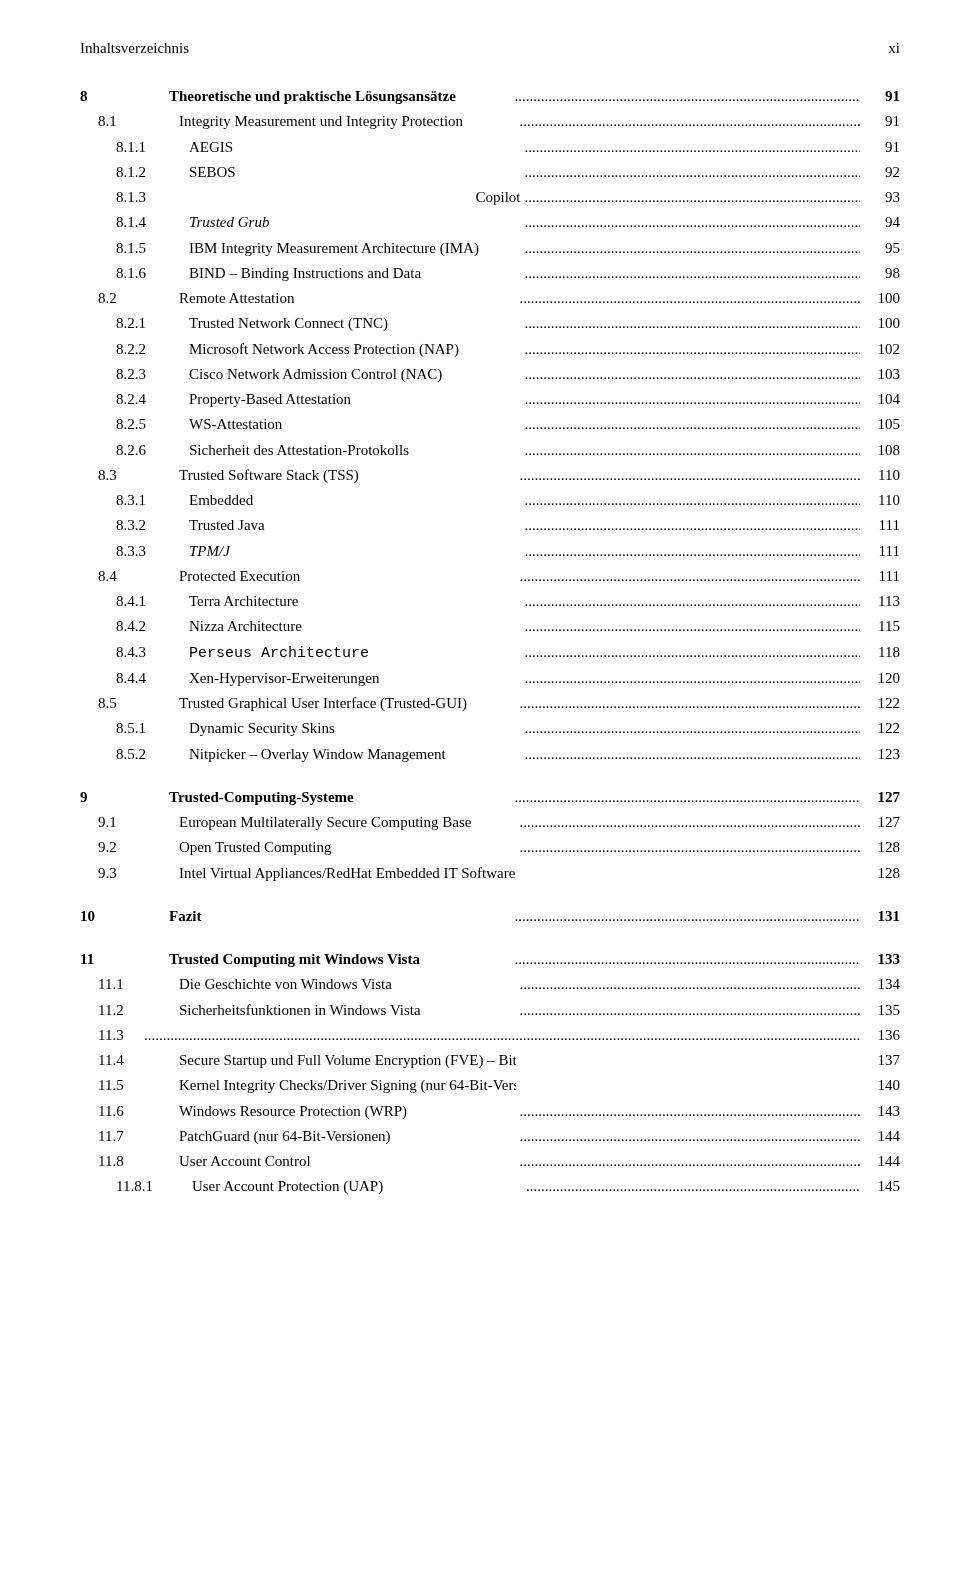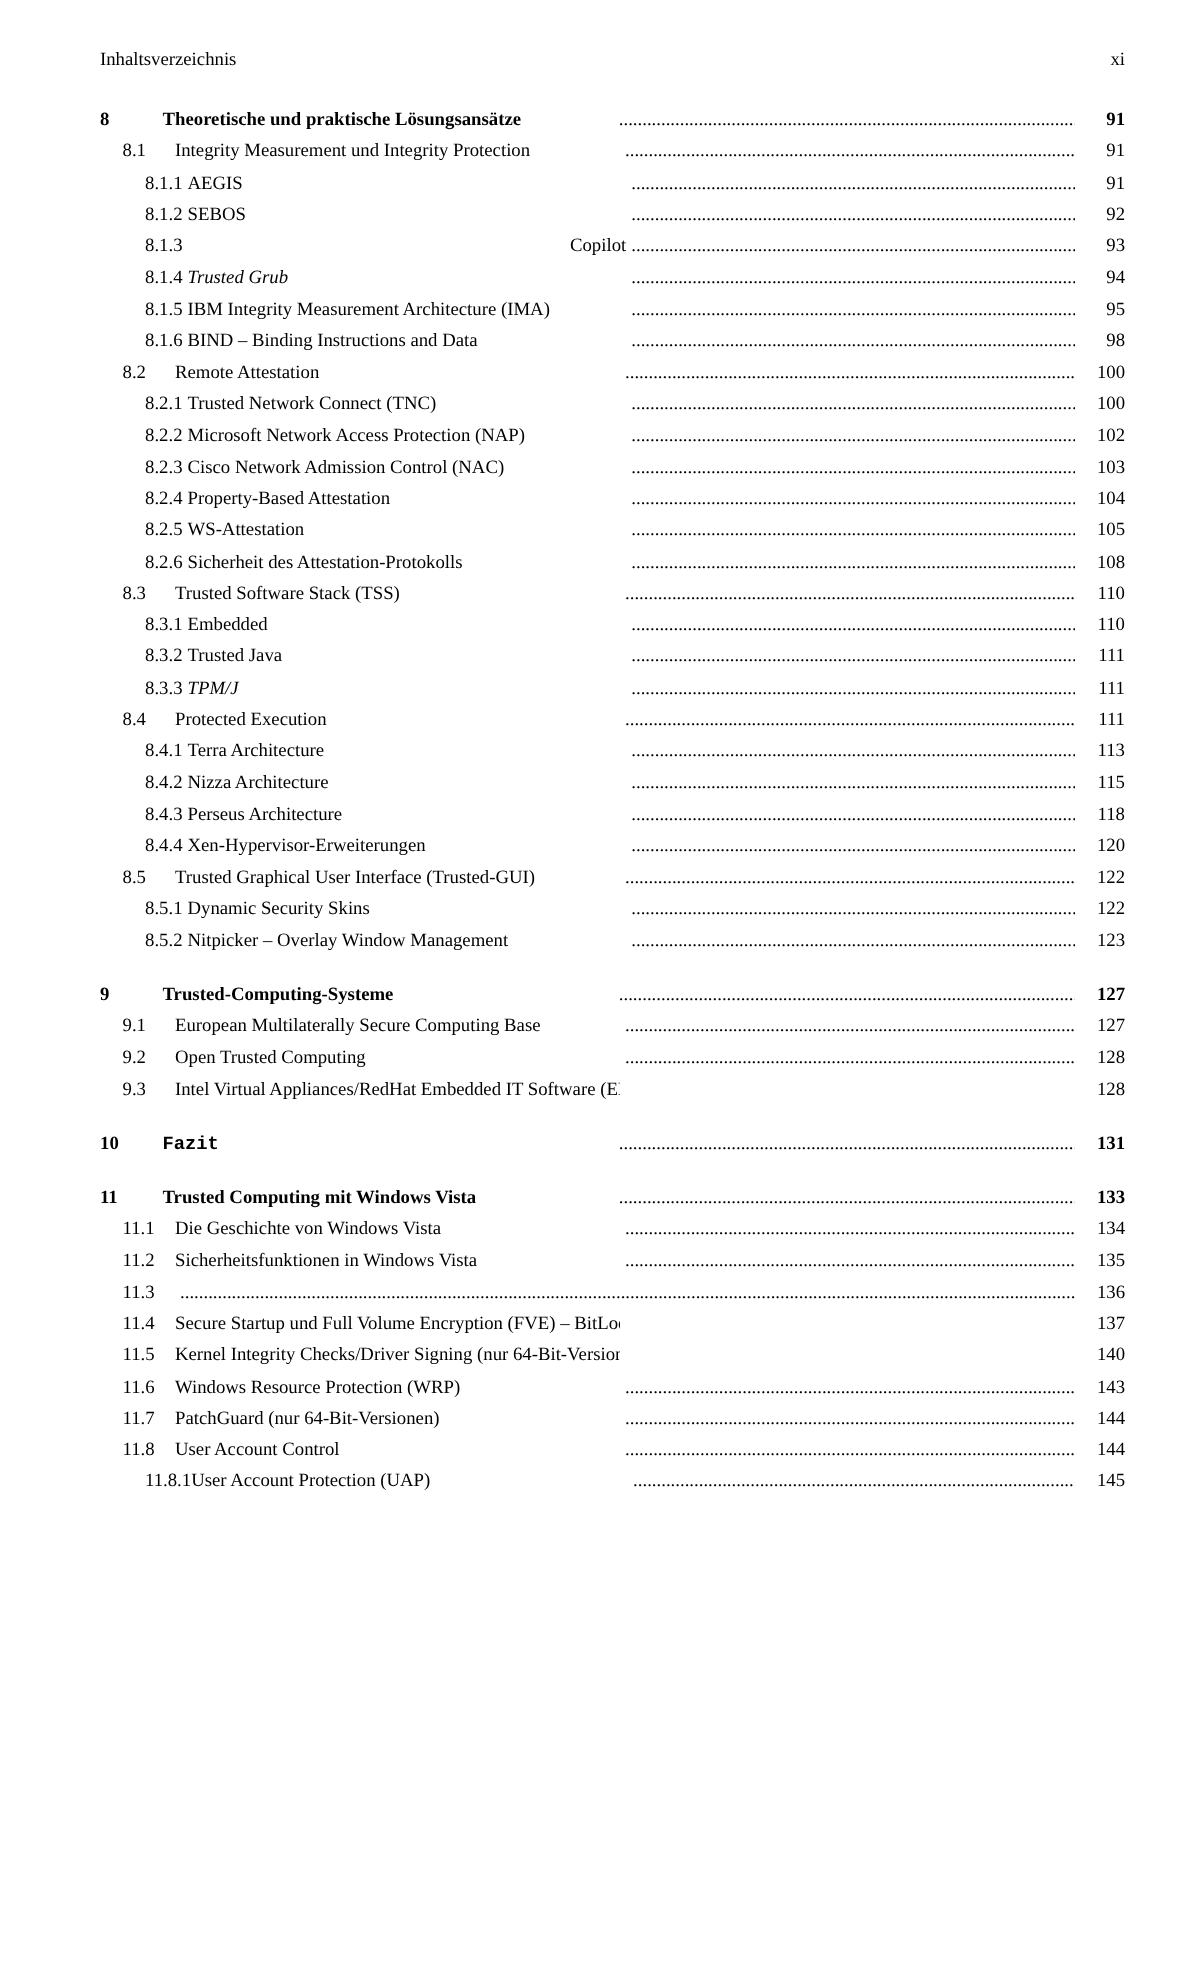--- a/index.html
+++ b/index.html
@@ -37,20 +37,21 @@
       padding-left: 18px;
     }
     .toc-number.sub2 {
       min-width: 70px;
       padding-left: 36px;
     }
     .toc-label {
       flex: 1;
       white-space: nowrap;
       overflow: hidden;
+      margin-left: 39px;
     }
     .toc-label.bold {
       font-weight: bold;
     }
     .toc-label.italic {
       font-style: italic;
     }
     .toc-dots {
       flex: 1;
       overflow: hidden;
@@ -203,21 +204,21 @@
       <span class="toc-page">113</span>
     </div>
     <div class="toc-entry">
       <span class="toc-number sub2">8.4.2</span>
       <span class="toc-label" style="white-space: nowrap; flex-shrink: 0;">Nizza Architecture</span>
       <span class="toc-dots" style="overflow: hidden; flex: 1 1 0%; padding-left: 4px; padding-right: 4px; letter-spacing: 0px;"> ........................................................................................................................................................................................................</span>
       <span class="toc-page">115</span>
     </div>
     <div class="toc-entry">
       <span class="toc-number sub2">8.4.3</span>
-      <span class="toc-label" style="white-space: nowrap; flex-shrink: 0;">Perseus Architecture</span>
+      <span class="toc-label" style="white-space: nowrap; flex-shrink: 0; font-family: Liberation Mono, monospace;">Perseus Architecture</span>
       <span class="toc-dots" style="overflow: hidden; flex: 1 1 0%; padding-left: 4px; padding-right: 4px; letter-spacing: 0px;"> ........................................................................................................................................................................................................</span>
       <span class="toc-page">118</span>
     </div>
     <div class="toc-entry">
       <span class="toc-number sub2">8.4.4</span>
       <span class="toc-label" style="white-space: nowrap; flex-shrink: 0;">Xen-Hypervisor-Erweiterungen</span>
       <span class="toc-dots" style="overflow: hidden; flex: 1 1 0%; padding-left: 4px; padding-right: 4px; letter-spacing: 0px;"> ........................................................................................................................................................................................................</span>
       <span class="toc-page">120</span>
     </div>
     <div class="toc-entry">
@@ -259,21 +260,21 @@
     </div>
     <div class="toc-entry">
       <span class="toc-number sub1">9.3</span>
       <span class="toc-label" style="white-space: nowrap; flex-shrink: 0;">Intel Virtual Appliances/RedHat Embedded IT Software (EIT)</span>
       <span class="toc-dots" style="overflow: hidden; flex: 1 1 0%; padding-left: 4px; padding-right: 4px; letter-spacing: 0px;"> </span>
       <span class="toc-page">128</span>
     </div>
     <div class="spacer-lg"></div>
     <div class="toc-entry">
       <span class="toc-number chapter" style="font-weight: bold;">10</span>
-      <span class="toc-label bold" style="white-space: nowrap; flex-shrink: 0; font-family: Liberation Mono, monospace;">Fazit</span>
+      <span class="toc-label bold" style="white-space: nowrap; flex-shrink: 0;">Fazit</span>
       <span class="toc-dots" style="overflow: hidden; flex: 1 1 0%; padding-left: 4px; padding-right: 4px; letter-spacing: 0px;"> ........................................................................................................................................................................................................</span>
       <span class="toc-page bold">131</span>
     </div>
     <div class="spacer-lg"></div>
     <div class="toc-entry">
       <span class="toc-number chapter" style="font-weight: bold;">11</span>
       <span class="toc-label bold" style="white-space: nowrap; flex-shrink: 0;">Trusted Computing mit Windows Vista</span>
       <span class="toc-dots" style="overflow: hidden; flex: 1 1 0%; padding-left: 4px; padding-right: 4px; letter-spacing: 0px;"> ........................................................................................................................................................................................................</span>
       <span class="toc-page bold">133</span>
     </div>

